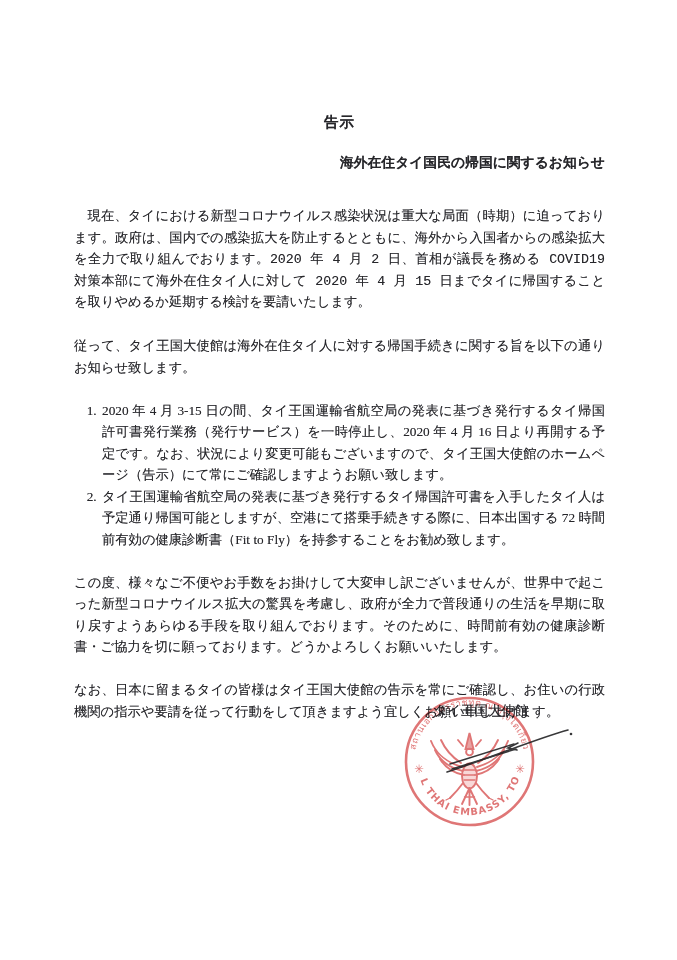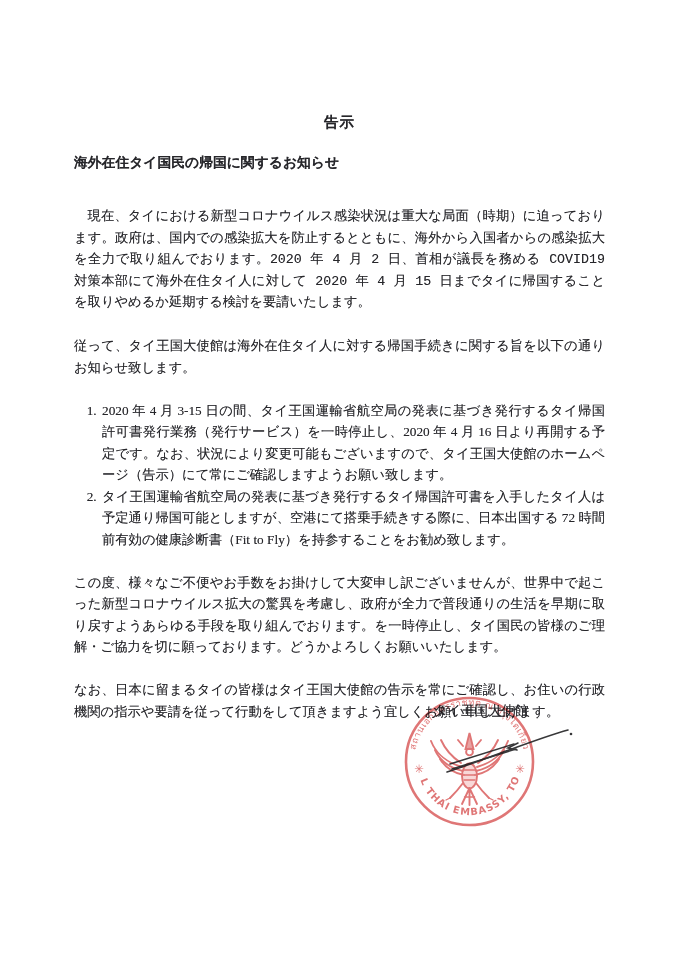--- a/index.html
+++ b/index.html
@@ -12,21 +12,21 @@
     position:absolute;left:0;top:0;width:677px;height:960px;
     background:#ffffff;overflow:hidden;
   }
   .doc{position:absolute;left:74px;top:94px;width:531px;}
   .title{
     font-size:14.5px;font-weight:bold;text-align:center;
     line-height:24px;margin:16px;letter-spacing:1px;
     text-shadow:0 0 .4px rgba(40,40,46,.55);
   }
   .subtitle{
-    font-size:13.8px;font-weight:bold;text-align:left;
+    font-size:13.8px;font-weight:bold;text-align:right;
     line-height:26px;margin:0;
     text-shadow:0 0 .4px rgba(40,40,46,.55);
   }
   p.bodytext{
     font-size:13.3px;line-height:21.5px;margin:21.5px 0 0;
     text-align:justify;text-justify:inter-ideograph;
     text-shadow:0 0 .4px rgba(40,40,46,.45);
   }
   p.intro{margin-top:30px;font-family:Liberation Mono, monospace;}
   ol.notice{
@@ -58,21 +58,21 @@
 
     <p class="bodytext intro">　現在、タイにおける新型コロナウイルス感染状況は重大な局面（時期）に迫っております。政府は、国内での感染拡大を防止するとともに、海外から入国者からの感染拡大を全力で取り組んでおります。2020 年 4 月 2 日、首相が議長を務める COVID19 対策本部にて海外在住タイ人に対して 2020 年 4 月 15 日までタイに帰国することを取りやめるか延期する検討を要請いたします。</p>
 
     <p class="bodytext">従って、タイ王国大使館は海外在住タイ人に対する帰国手続きに関する旨を以下の通りお知らせ致します。</p>
 
     <ol class="notice">
       <li>2020 年 4 月 3-15 日の間、タイ王国運輸省航空局の発表に基づき発行するタイ帰国許可書発行業務（発行サービス）を一時停止し、2020 年 4 月 16 日より再開する予定です。なお、状況により変更可能もございますので、タイ王国大使館のホームページ（告示）にて常にご確認しますようお願い致します。</li>
       <li>タイ王国運輸省航空局の発表に基づき発行するタイ帰国許可書を入手したタイ人は予定通り帰国可能としますが、空港にて搭乗手続きする際に、日本出国する 72 時間前有効の健康診断書（Fit to Fly）を持参することをお勧め致します。</li>
     </ol>
 
-    <p class="bodytext">この度、様々なご不便やお手数をお掛けして大変申し訳ございませんが、世界中で起こった新型コロナウイルス拡大の驚異を考慮し、政府が全力で普段通りの生活を早期に取り戻すようあらゆる手段を取り組んでおります。を一時停止し、タイ国民の皆様のご理解・ご協力を切に願っております。どうかよろしくお願いいたします。</p>
+    <p class="bodytext">この度、様々なご不便やお手数をお掛けして大変申し訳ございませんが、世界中で起こった新型コロナウイルス拡大の驚異を考慮し、政府が全力で普段通りの生活を早期に取り戻すようあらゆる手段を取り組んでおります。そのために、時間前有効の健康診断書・ご協力を切に願っております。どうかよろしくお願いいたします。</p>
 
     <p class="bodytext">なお、日本に留まるタイの皆様はタイ王国大使館の告示を常にご確認し、お住いの行政機関の指示や要請を従って行動をして頂きますよう宜しくお願い申し上げます。</p>
   </div>
 
   <div class="sig">
     <div>タイ王国大使館</div>
   </div>
 
   <svg class="stamp" viewBox="0 0 137 137" xmlns="http://www.w3.org/2000/svg">
     <defs>

